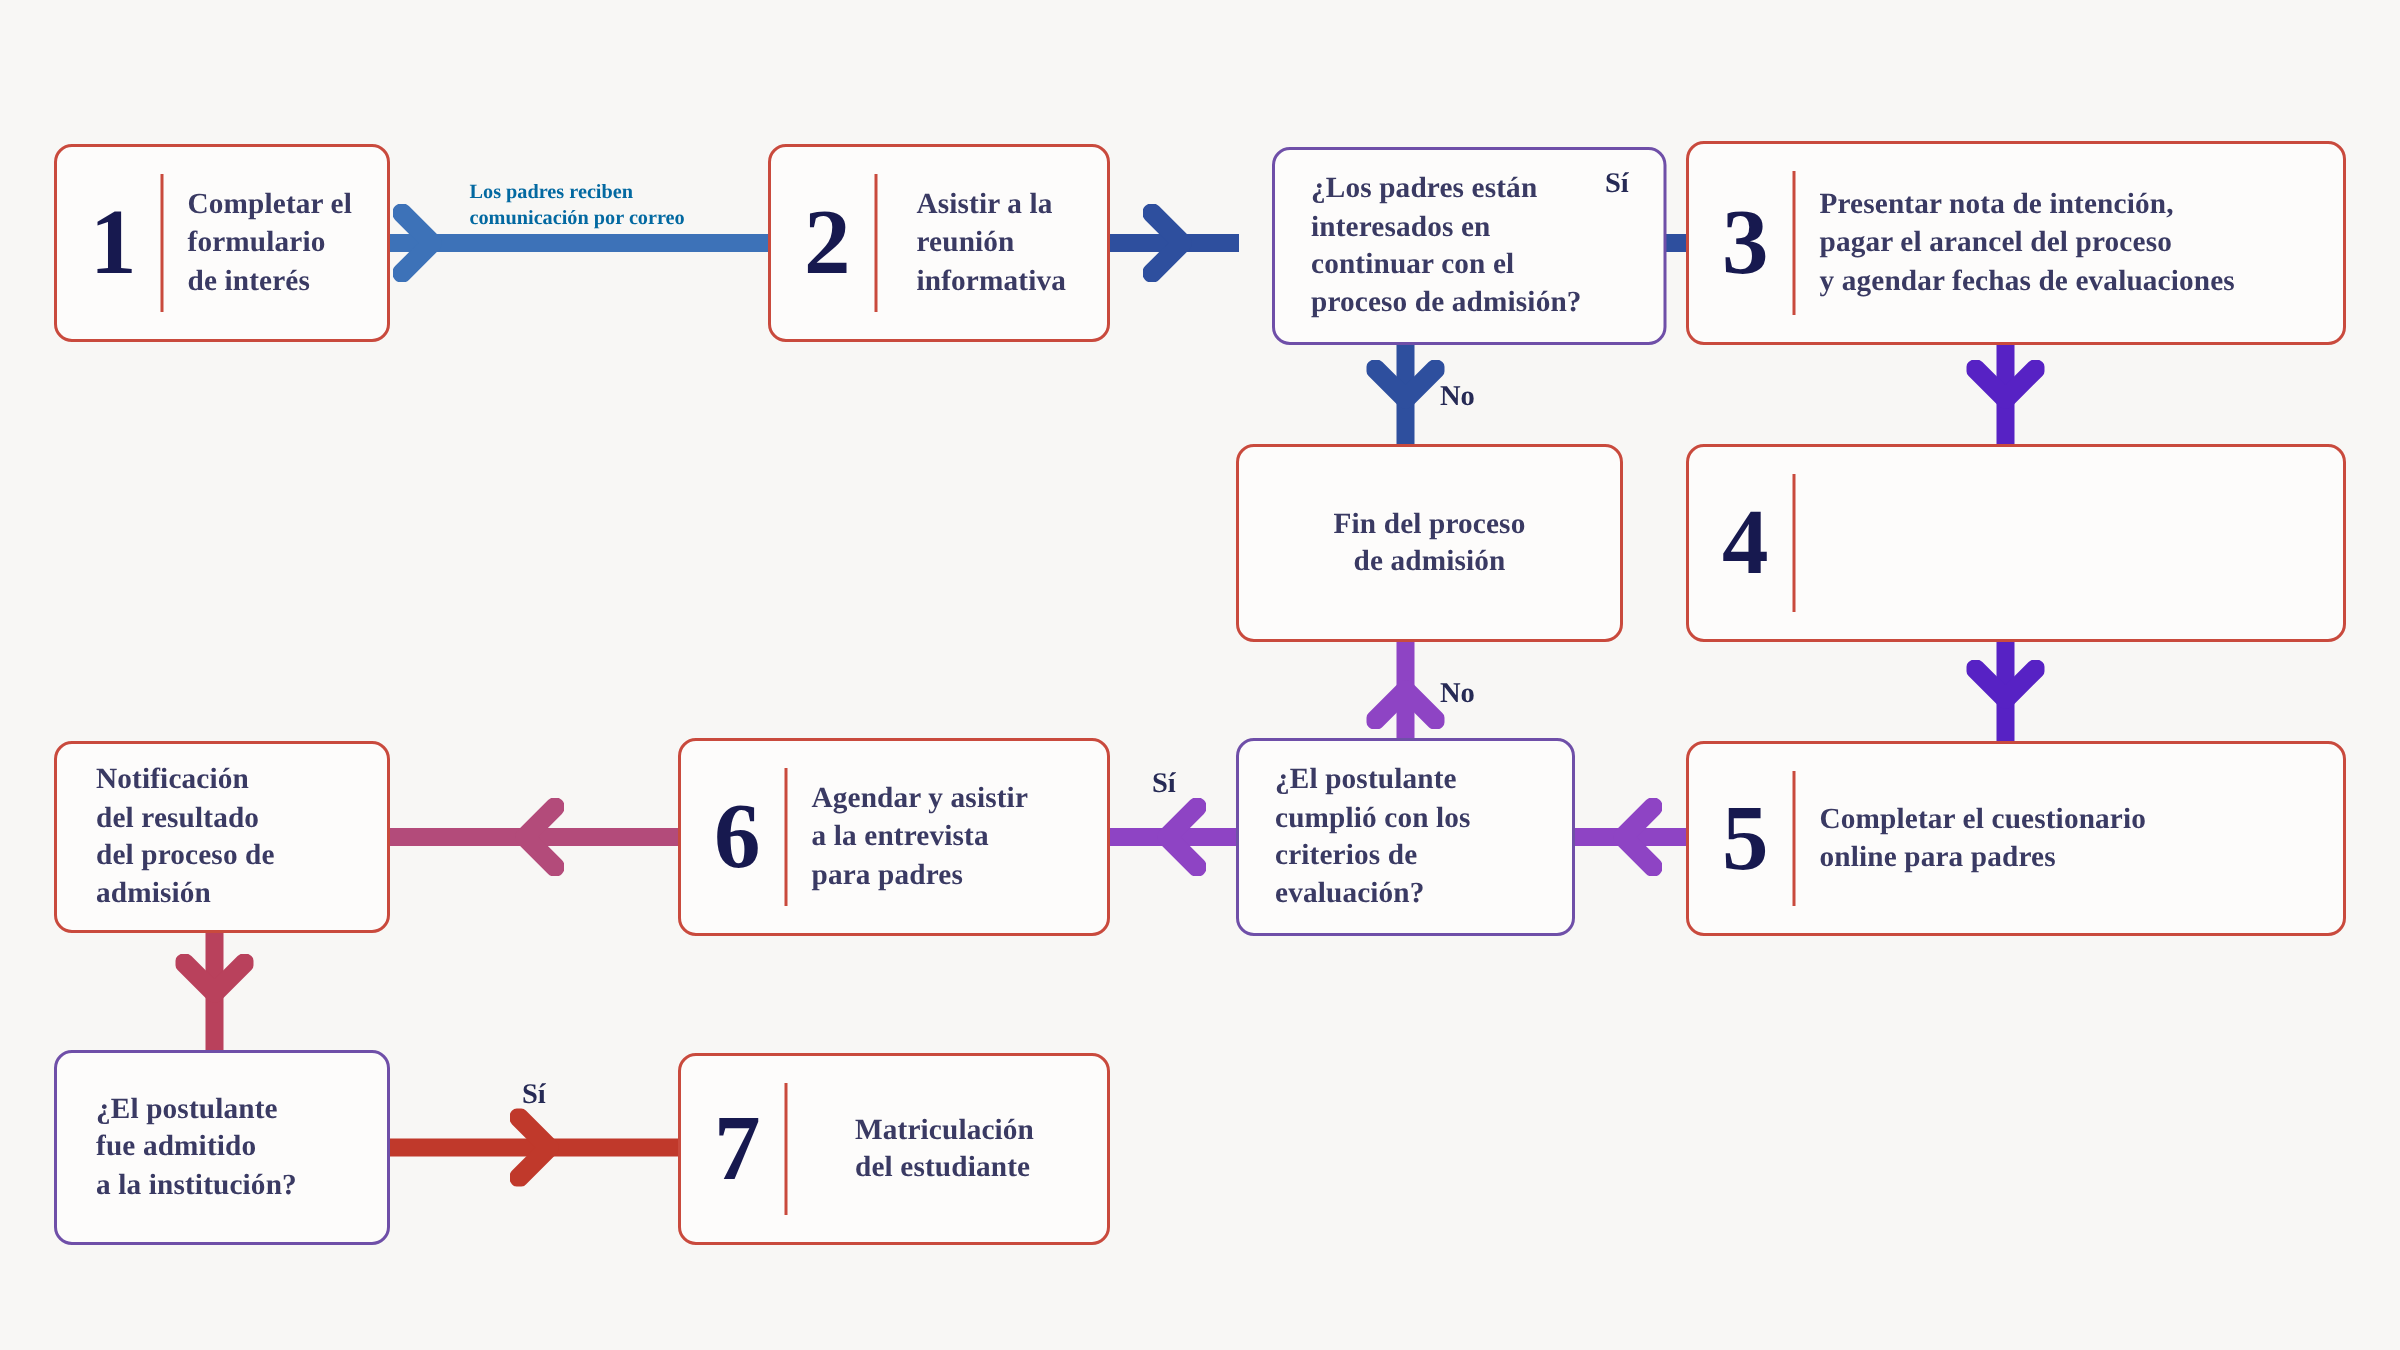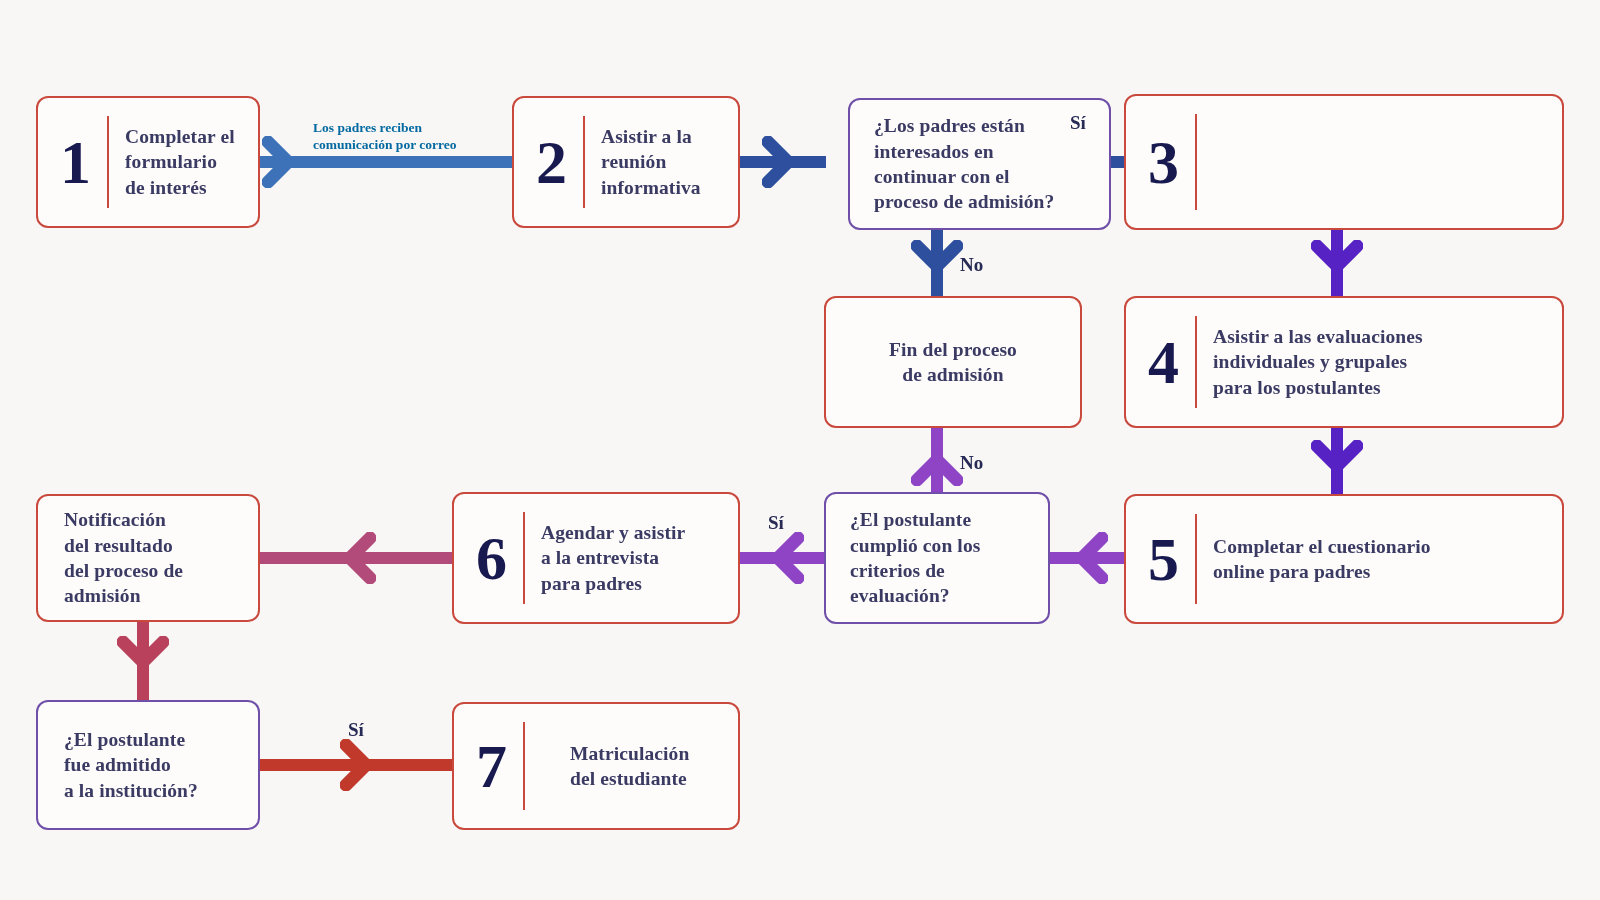--- a/index.html
+++ b/index.html
@@ -116,21 +116,21 @@
     <svg width="36" height="52" viewBox="0 0 36 52">
       <path d="M6 6 L26 26 L6 46" fill="none" stroke="#3d72b8" stroke-width="13" stroke-linecap="round" stroke-linejoin="round"></path>
     </svg>
   </div>
   <div class="note" style="left:313px; top:120px;">Los padres reciben
 comunicación por correo</div>
 
   <div class="node" style="left:512px; top:96px; width:228px; height:132px;">
     <div class="num">2</div>
     <div class="divider"></div>
-    <div class="label" style="white-space:pre-line;">Asistir a la
+    <div class="label" style="white-space:pre-line;margin-left:10px;">Asistir a la
 reunión
 informativa</div>
   </div>
 
   <div class="seg" style="left:740px; top:156px; width:86px; height:12px; background:#2e4f9e;"></div>
   <div class="chev" style="left:762px; top:136px; width:36px; height:52px;">
     <svg width="36" height="52" viewBox="0 0 36 52">
       <path d="M6 6 L26 26 L6 46" fill="none" stroke="#2e4f9e" stroke-width="13" stroke-linecap="round" stroke-linejoin="round"></path>
     </svg>
   </div>
@@ -146,20 +146,23 @@
   <div class="chev" style="left:1066px; top:136px; width:36px; height:52px;">
     <svg width="36" height="52" viewBox="0 0 36 52">
       <path d="M6 6 L26 26 L6 46" fill="none" stroke="#2e4f9e" stroke-width="13" stroke-linecap="round" stroke-linejoin="round"></path>
     </svg>
   </div>
   <div class="edge-label" style="left:1070px; top:112px;">Sí</div>
 
   <div class="node" style="left:1124px; top:94px; width:440px; height:136px;">
     <div class="num">3</div>
     <div class="divider"></div>
+    <div class="label" style="white-space:pre-line;">Presentar nota de intención,
+pagar el arancel del proceso
+y agendar fechas de evaluaciones</div>
   </div>
 
   <div class="seg" style="left:931px; top:230px; width:12px; height:70px; background:#2e4f9e;"></div>
   <div class="chev" style="left:911px; top:240px; width:52px; height:36px;">
     <svg width="52" height="36" viewBox="0 0 52 36">
       <path d="M6 6 L26 26 L46 6" fill="none" stroke="#2e4f9e" stroke-width="13" stroke-linecap="round" stroke-linejoin="round"></path>
     </svg>
   </div>
   <div class="edge-label" style="left:960px; top:254px;">No</div>
 
@@ -171,23 +174,20 @@
   </div>
 
   <div class="node plain" style="left:824px; top:296px; width:258px; height:132px;">
     <div class="label ctr" style="white-space:pre-line;">Fin del proceso
 de admisión</div>
   </div>
 
   <div class="node" style="left:1124px; top:296px; width:440px; height:132px;">
     <div class="num">4</div>
     <div class="divider"></div>
-    <div class="label" style="white-space:pre-line;">Asistir a las evaluaciones
-individuales y grupales
-para los postulantes</div>
   </div>
 
   <div class="seg" style="left:931px; top:428px; width:12px; height:70px; background:#8e44c4;"></div>
   <div class="chev" style="left:911px; top:450px; width:52px; height:36px;">
     <svg width="52" height="36" viewBox="0 0 52 36">
       <path d="M6 30 L26 10 L46 30" fill="none" stroke="#8e44c4" stroke-width="13" stroke-linecap="round" stroke-linejoin="round"></path>
     </svg>
   </div>
   <div class="edge-label" style="left:960px; top:452px;">No</div>
 

